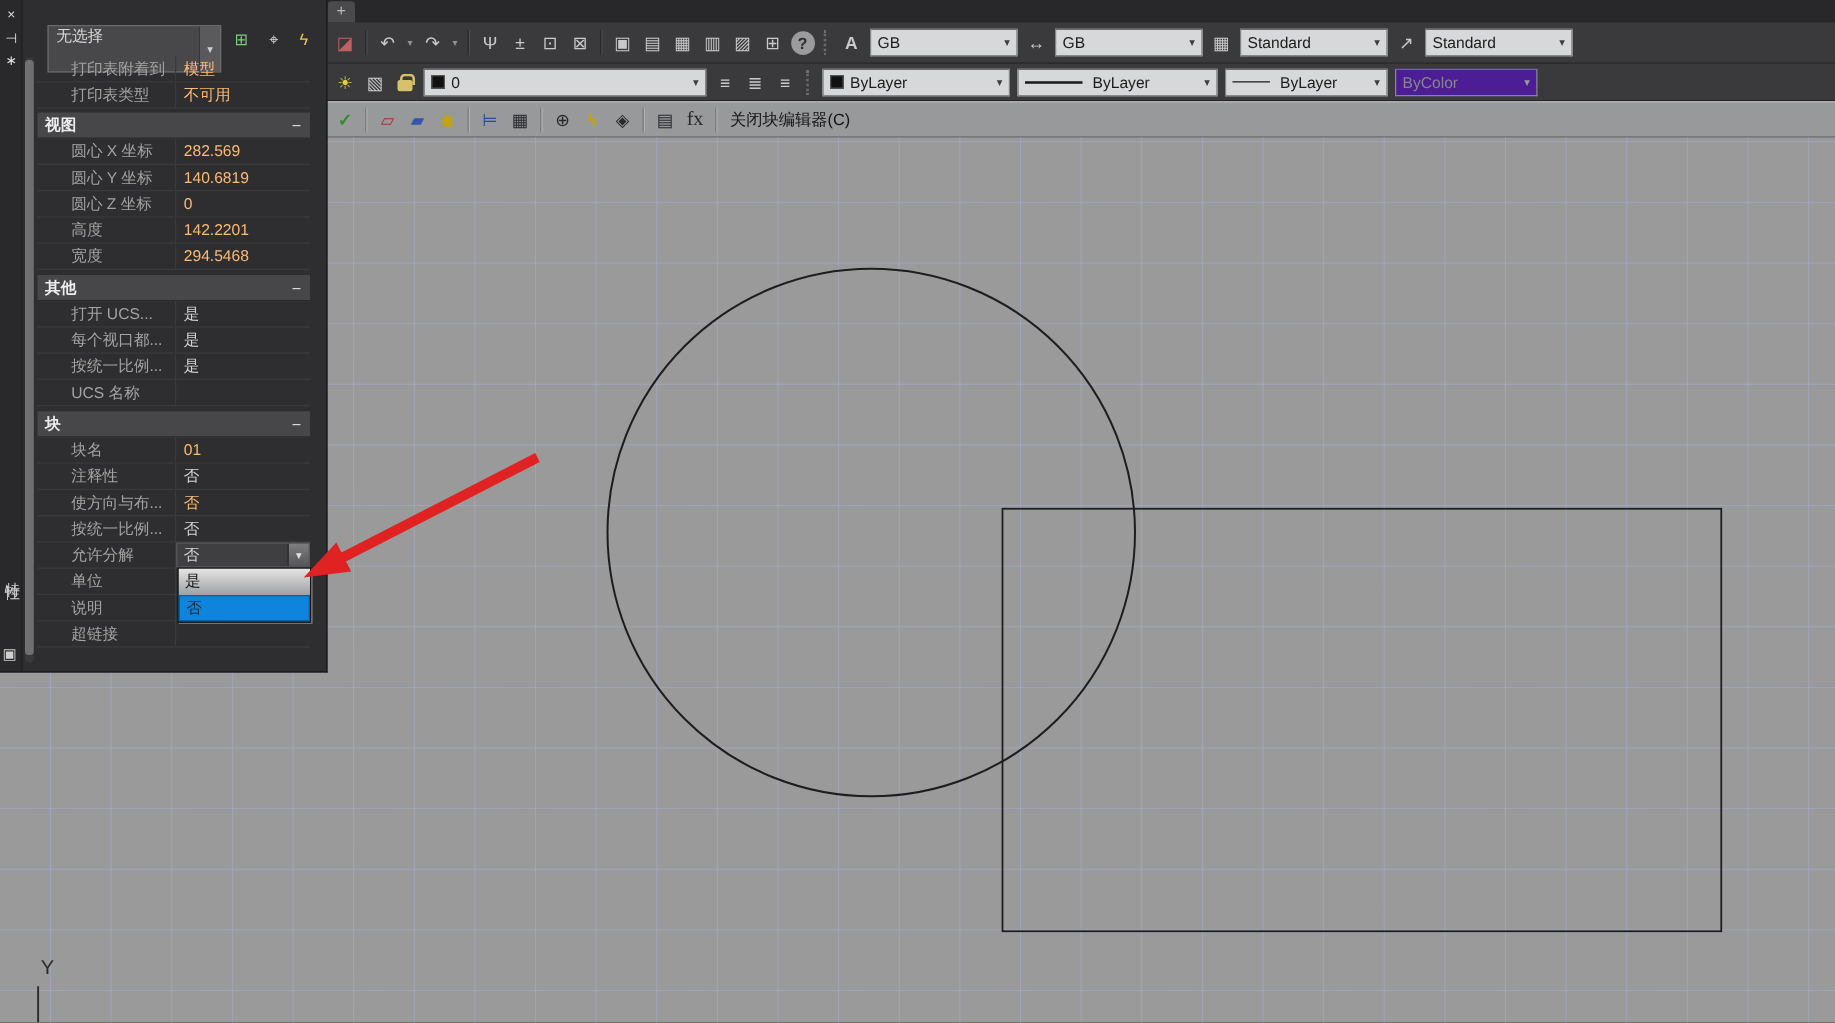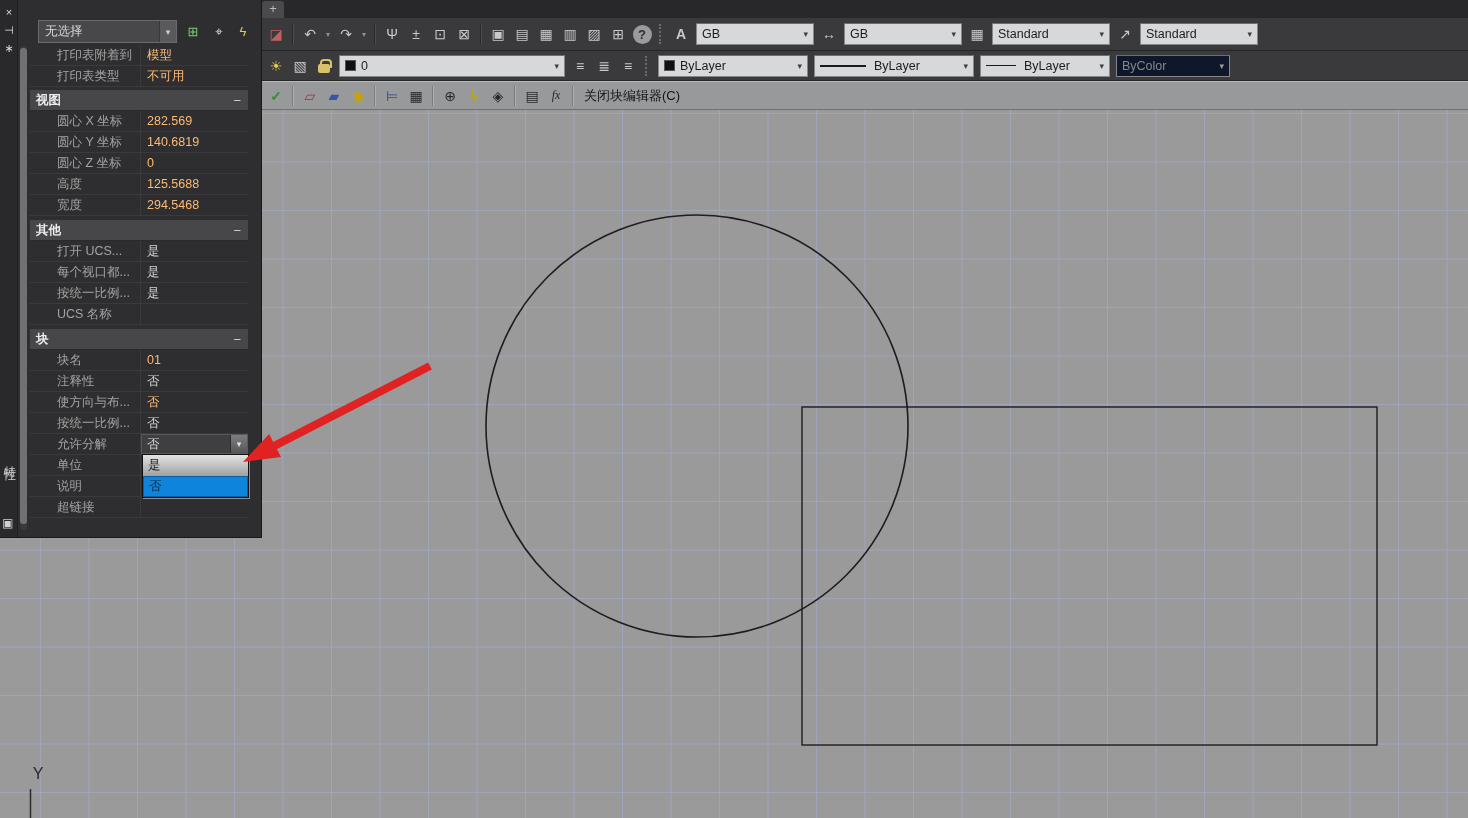--- a/index.html
+++ b/index.html
@@ -20,55 +20,55 @@
   .tbi { min-width:22px; height:22px; display:flex; align-items:center; justify-content:center;
          color:#c9c9cb; font-size:14px; margin:0 1px; }
   .tb3 .tbi { color:#26282c; }
   .tbi.small-arrow { min-width:10px; font-size:8px; color:#8f8f91; }
   .sep { width:0; height:20px; border-left:1px solid #29292b; border-right:1px solid #4d4d4f; margin:0 4px; }
   .tb3 .sep { border-left:1px solid #7b7d7f; border-right:1px solid #aeb0b2; }
   .grip { width:5px; height:20px; border-left:2px dotted #6b6b6d; margin:0 5px; }
   .combo { height:22px; background:#d7d8d9; border:1px solid #85878a; border-top-color:#6b6d6f;
            display:flex; align-items:center; padding:0 5px; color:#1c1c1c; font-size:12.5px; margin:0 3px; }
   .combo .arrow { margin-left:auto; font-size:9px; color:#3f3f41; padding-left:6px; }
-  .combo.disabled { background:#0f172a; color:#85878b; }
+  .combo.disabled { background:#4c1d95; color:#85878b; }
   .combo.disabled .arrow { color:#9a9c9f; }
   .swatch { width:11px; height:11px; background:#111; border:1px solid #555; margin-right:5px; flex:none; }
   .ltline { width:46px; height:0; border-top:2px solid #1a1a1a; margin-right:8px; flex:none; }
   .ltline.thin { width:30px; border-top-width:1px; }
   .lock { width:12px; height:9px; background:#d8c16a; border-radius:2px; position:relative; margin-top:5px; }
   .lock::before { content:""; position:absolute; top:-5px; left:2px; width:8px; height:7px;
                   border:2px solid #d8c16a; border-bottom:none; border-radius:4px 4px 0 0; }
   .sun { color:#e5c94d !important; }
   .bolt { color:#c9a400 !important; font-weight:bold; }
   .help-circle { width:19px; height:19px; border-radius:50%; background:#9b9b9d; color:#2e2e30;
                  font-weight:bold; font-size:13px; display:flex; align-items:center; justify-content:center; }
-  .fx { font-family:"Liberation Serif",serif; font-style:italic; font-size:12px; }
+  .fx { font-family:"Liberation Serif",serif; font-size:16px; }
   .close-bedit { font-size:13px; margin-left:6px; white-space:nowrap; }
 
   
   .drawing { position:absolute; left:0; top:110px; width:1468px; height:708px; background:#9a9a9b; }
   .shape-layer { position:absolute; left:0; top:0; width:1468px; height:818px; z-index:5; pointer-events:none; }
   .arrow-layer { position:absolute; left:0; top:0; width:1468px; height:818px; z-index:50; pointer-events:none; }
 
   
   .palette { position:absolute; left:0; top:0; width:262px; height:538px; z-index:10;
              background:#2e2e30; border-right:1px solid #19191b; border-bottom:1px solid #19191b; }
   .pal-strip { position:absolute; left:0; top:0; width:18px; height:100%; background:#29292b;
                border-right:1px solid #202022; }
   .strip-icon { width:18px; height:18px; color:#dedede; font-size:11px; display:flex; align-items:center;
                 justify-content:center; }
   .pal-title-vert { position:absolute; left:0; top:456px; width:18px; writing-mode:vertical-rl;
                     color:#d0d0d2; font-size:12px; letter-spacing:3px; text-align:center; }
   .pal-menu-icon { position:absolute; left:2px; top:516px; color:#cfcfcf; font-size:12px; }
   .pal-scroll { position:absolute; left:20px; top:46px; width:7px; height:484px; background:#39393b; border-radius:3px; }
   .pal-thumb { position:absolute; left:0; top:2px; width:7px; height:476px; background:#6f7072; border-radius:3px; }
 
-  .sel-combo { position:absolute; left:38px; top:20px; width:139px; height:23px; background:#48484a;
-               border:1px solid #6a6a6c; display:flex; align-items:center; color:#d8d8d8; font-size:12.5px;
+  .sel-combo { position:absolute; left:38px; top:20px; width:139px; height:38px; background:#48484a;
+               border:1px solid #6a6a6c; display:flex; align-items:flex-start; color:#d8d8d8; font-size:12.5px;
                padding-left:6px; }
   .sel-combo .btn { margin-left:auto; width:17px; height:100%; background:#5a5a5c; border-left:1px solid #38383a;
                     display:flex; align-items:center; justify-content:center; font-size:9px; color:#cfcfcf; }
   .hdr-btn { position:absolute; top:21px; width:22px; height:21px; display:flex; align-items:center;
              justify-content:center; font-size:13px; color:#cfd0d2; }
 
   .rows { position:absolute; left:30px; top:45px; width:218px; }
   .prow { display:flex; height:21px; border-bottom:1px solid #3a3a3c; align-items:center; font-size:12.5px; }
   .plabel { width:110px; padding-left:27px; color:#a3a3a3; white-space:nowrap; overflow:hidden; }
   .pval { flex:1; height:100%; border-left:1px solid #3a3a3c; display:flex; align-items:center;
@@ -249,21 +249,21 @@
     <div class="prow muted">
       <span class="plabel">圆心 Y 坐标</span>
       <span class="pval">140.6819</span>
     </div>
     <div class="prow muted">
       <span class="plabel">圆心 Z 坐标</span>
       <span class="pval">0</span>
     </div>
     <div class="prow muted">
       <span class="plabel">高度</span>
-      <span class="pval">125.5688</span>
+      <span class="pval">142.2201</span>
     </div>
     <div class="prow muted">
       <span class="plabel">宽度</span>
       <span class="pval">294.5468</span>
     </div>
 
     <div class="sec-hdr mt4">
       <span>其他</span>
       <span class="collapse">−</span>
     </div>

